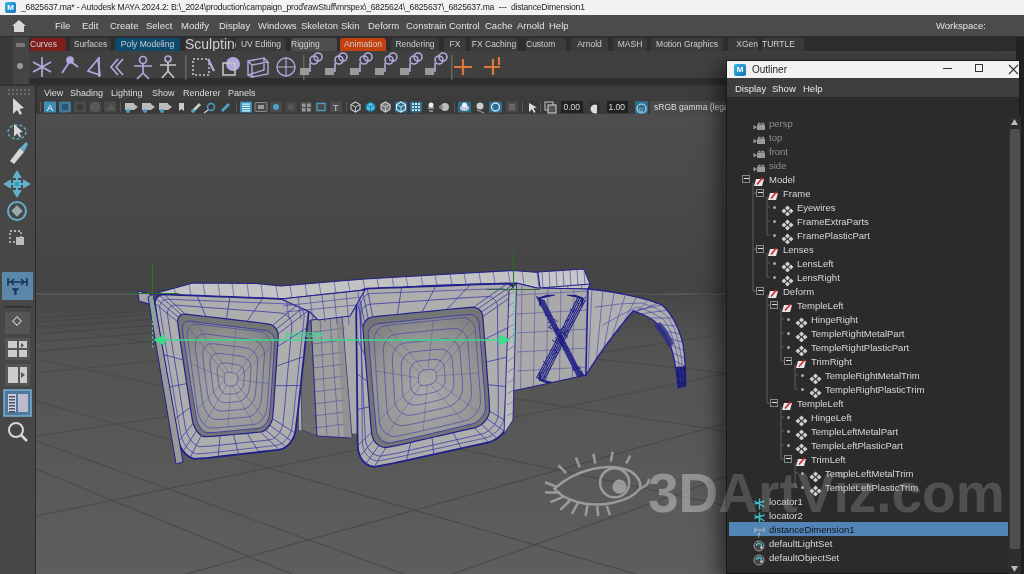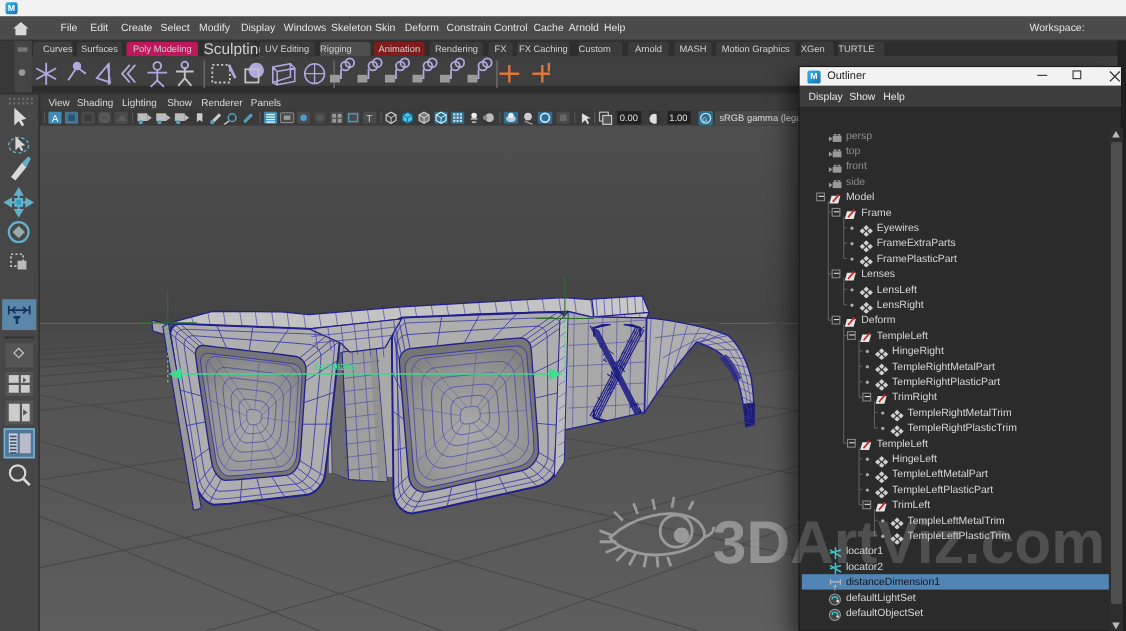--- a/index.html
+++ b/index.html
@@ -1,20 +1,21 @@
 <!DOCTYPE html>
 <html><head><meta charset="utf-8"><style>
 *{margin:0;padding:0;box-sizing:border-box}
 body{width:1024px;height:574px;overflow:hidden;background:#333;font-family:"Liberation Sans",sans-serif}
 #root{position:relative;width:1024px;height:574px;overflow:hidden}
 .abs{position:absolute}
 </style></head><body>
 <div id="root">
 <div class="abs" style="left:0;top:0;width:1024px;height:15px;background:#f2f2f2">
 <div class="abs" style="left:5px;top:2px;width:11px;height:11px;background:linear-gradient(135deg,#35b5e5,#1470b8);border-radius:2px;color:#fff;font-size:8px;font-weight:bold;text-align:center;line-height:11px">M</div>
+<div class="abs" style="left:21px;top:2px;font-size:8.6px;letter-spacing:-0.2px;color:#1b1b1b;white-space:nowrap">_6825637.ma* - Autodesk MAYA 2024.2: B:\_2024\production\campaign_prod\rawStuff\mrspex\_6825624\_6825637\_6825637.ma &nbsp;---&nbsp; distanceDimension1</div>
 </div>
 <div class="abs" style="left:0;top:15px;width:1024px;height:22px;background:#4b4b4b;border-bottom:1px solid #2e2e2e">
       <svg width="16" height="14" style="position:absolute;left:11px;top:4px">
         <path d="M8,1 L15,7 L13,7 L13,13 L3,13 L3,7 L1,7 Z" fill="#d8d8d8"></path>
       </svg>
       <div class="abs" style="left:55px;top:5px;font-size:9.5px;color:#e3e3e3">File</div>
       <div class="abs" style="left:82px;top:5px;font-size:9.5px;color:#e3e3e3">Edit</div>
       <div class="abs" style="left:110px;top:5px;font-size:9.5px;color:#e3e3e3">Create</div>
       <div class="abs" style="left:146px;top:5px;font-size:9.5px;color:#e3e3e3">Select</div>
       <div class="abs" style="left:181px;top:5px;font-size:9.5px;color:#e3e3e3">Modify</div>
@@ -24,35 +25,35 @@
       <div class="abs" style="left:341px;top:5px;font-size:9.5px;color:#e3e3e3">Skin</div>
       <div class="abs" style="left:368px;top:5px;font-size:9.5px;color:#e3e3e3">Deform</div>
       <div class="abs" style="left:406px;top:5px;font-size:9.5px;color:#e3e3e3">Constrain</div>
       <div class="abs" style="left:449px;top:5px;font-size:9.5px;color:#e3e3e3">Control</div>
       <div class="abs" style="left:485px;top:5px;font-size:9.5px;color:#e3e3e3">Cache</div>
       <div class="abs" style="left:517px;top:5px;font-size:9.5px;color:#e3e3e3">Arnold</div>
       <div class="abs" style="left:549px;top:5px;font-size:9.5px;color:#e3e3e3">Help</div>
       <div class="abs" style="left:936px;top:5px;font-size:9.5px;color:#e3e3e3">Workspace:</div>
     </div>
 <div class="abs" style="left:0;top:37px;width:1024px;height:14px;background:#2e2e2e">
-      <div class="abs" style="left:30px;top:1px;width:36px;height:13px;background:#404040;border-radius:3px 3px 0 0;color:#cfcfcf;font-size:8.5px;text-align:right;line-height:13px">Curves</div>
+      <div class="abs" style="left:30px;top:1px;width:36px;height:13px;background:#7f1d1d;border-radius:3px 3px 0 0;color:#cfcfcf;font-size:8.5px;text-align:left;line-height:13px">Curves</div>
       <div class="abs" style="left:70px;top:1px;width:41px;height:13px;background:#3b3b3b;border-radius:3px 3px 0 0;color:#cfcfcf;font-size:8.5px;text-align:center;line-height:13px">Surfaces</div>
-      <div class="abs" style="left:115px;top:1px;width:65px;height:13px;background:#be185d;border-radius:3px 3px 0 0;color:#cfcfcf;font-size:8.5px;text-align:center;line-height:13px">Poly Modeling</div>
+      <div class="abs" style="left:115px;top:1px;width:65px;height:13px;background:#0c4a6e;border-radius:3px 3px 0 0;color:#cfcfcf;font-size:8.5px;text-align:center;line-height:13px">Poly Modeling</div>
       <div class="abs" style="left:185px;top:1px;width:46px;height:13px;background:#3b3b3b;border-radius:3px 3px 0 0;color:#cfcfcf;font-size:14px;text-align:right;line-height:13px">Sculpting</div>
       <div class="abs" style="left:236px;top:1px;width:50px;height:13px;background:#3b3b3b;border-radius:3px 3px 0 0;color:#cfcfcf;font-size:8.5px;text-align:center;line-height:13px">UV Editing</div>
       <div class="abs" style="left:291px;top:1px;width:46px;height:13px;background:#4e4e4e;border-radius:3px 3px 0 0;color:#cfcfcf;font-size:8.5px;text-align:left;line-height:13px">Rigging</div>
-      <div class="abs" style="left:340px;top:1px;width:46px;height:13px;background:#7f1d1d;border-radius:3px 3px 0 0;color:#cfcfcf;font-size:8.5px;text-align:center;line-height:13px">Animation</div>
+      <div class="abs" style="left:340px;top:1px;width:46px;height:13px;background:#c2410c;border-radius:3px 3px 0 0;color:#cfcfcf;font-size:8.5px;text-align:center;line-height:13px">Animation</div>
       <div class="abs" style="left:391px;top:1px;width:48px;height:13px;background:#3b3b3b;border-radius:3px 3px 0 0;color:#cfcfcf;font-size:8.5px;text-align:center;line-height:13px">Rendering</div>
       <div class="abs" style="left:444px;top:1px;width:22px;height:13px;background:#3b3b3b;border-radius:3px 3px 0 0;color:#cfcfcf;font-size:8.5px;text-align:center;line-height:13px">FX</div>
       <div class="abs" style="left:470px;top:1px;width:48px;height:13px;background:#3b3b3b;border-radius:3px 3px 0 0;color:#cfcfcf;font-size:8.5px;text-align:center;line-height:13px">FX Caching</div>
       <div class="abs" style="left:526px;top:1px;width:40px;height:13px;background:#3b3b3b;border-radius:3px 3px 0 0;color:#cfcfcf;font-size:8.5px;text-align:left;line-height:13px">Custom</div>
       <div class="abs" style="left:571px;top:1px;width:37px;height:13px;background:#3b3b3b;border-radius:3px 3px 0 0;color:#cfcfcf;font-size:8.5px;text-align:center;line-height:13px">Arnold</div>
       <div class="abs" style="left:613px;top:1px;width:34px;height:13px;background:#3b3b3b;border-radius:3px 3px 0 0;color:#cfcfcf;font-size:8.5px;text-align:center;line-height:13px">MASH</div>
       <div class="abs" style="left:651px;top:1px;width:72px;height:13px;background:#3b3b3b;border-radius:3px 3px 0 0;color:#cfcfcf;font-size:8.5px;text-align:center;line-height:13px">Motion Graphics</div>
-      <div class="abs" style="left:728px;top:1px;width:30px;height:13px;background:#3b3b3b;border-radius:3px 3px 0 0;color:#cfcfcf;font-size:8.5px;text-align:left;line-height:13px">XGen</div>
+      <div class="abs" style="left:728px;top:1px;width:30px;height:13px;background:#3b3b3b;border-radius:3px 3px 0 0;color:#cfcfcf;font-size:8.5px;text-align:right;line-height:13px">XGen</div>
       <div class="abs" style="left:762px;top:1px;width:42px;height:13px;background:#3b3b3b;border-radius:3px 3px 0 0;color:#cfcfcf;font-size:8.5px;line-height:13px">TURTLE</div>
     </div>
 <div class="abs" style="left:0;top:51px;width:1024px;height:33px;background:#404040;border-bottom:6px solid #2d2d2d">
       <div class="abs" style="left:0;top:-14px;width:13px;height:47px;background:#383838"></div>
       <div class="abs" style="left:13px;top:-14px;width:16px;height:47px;background:#454545"></div>
       <div class="abs" style="left:16px;top:-8px;width:9px;height:4px;background:#777"></div>
       <div class="abs" style="left:17px;top:12px;width:6px;height:6px;background:#999;border-radius:50%"></div>
       <svg width="470" height="33" style="position:absolute;left:30px;top:0">
         <g stroke="#b1a9de" stroke-width="1.7" fill="none">
           <path d="M12,6 L12,26 M3,11 L21,21 M21,11 L3,21"></path>

